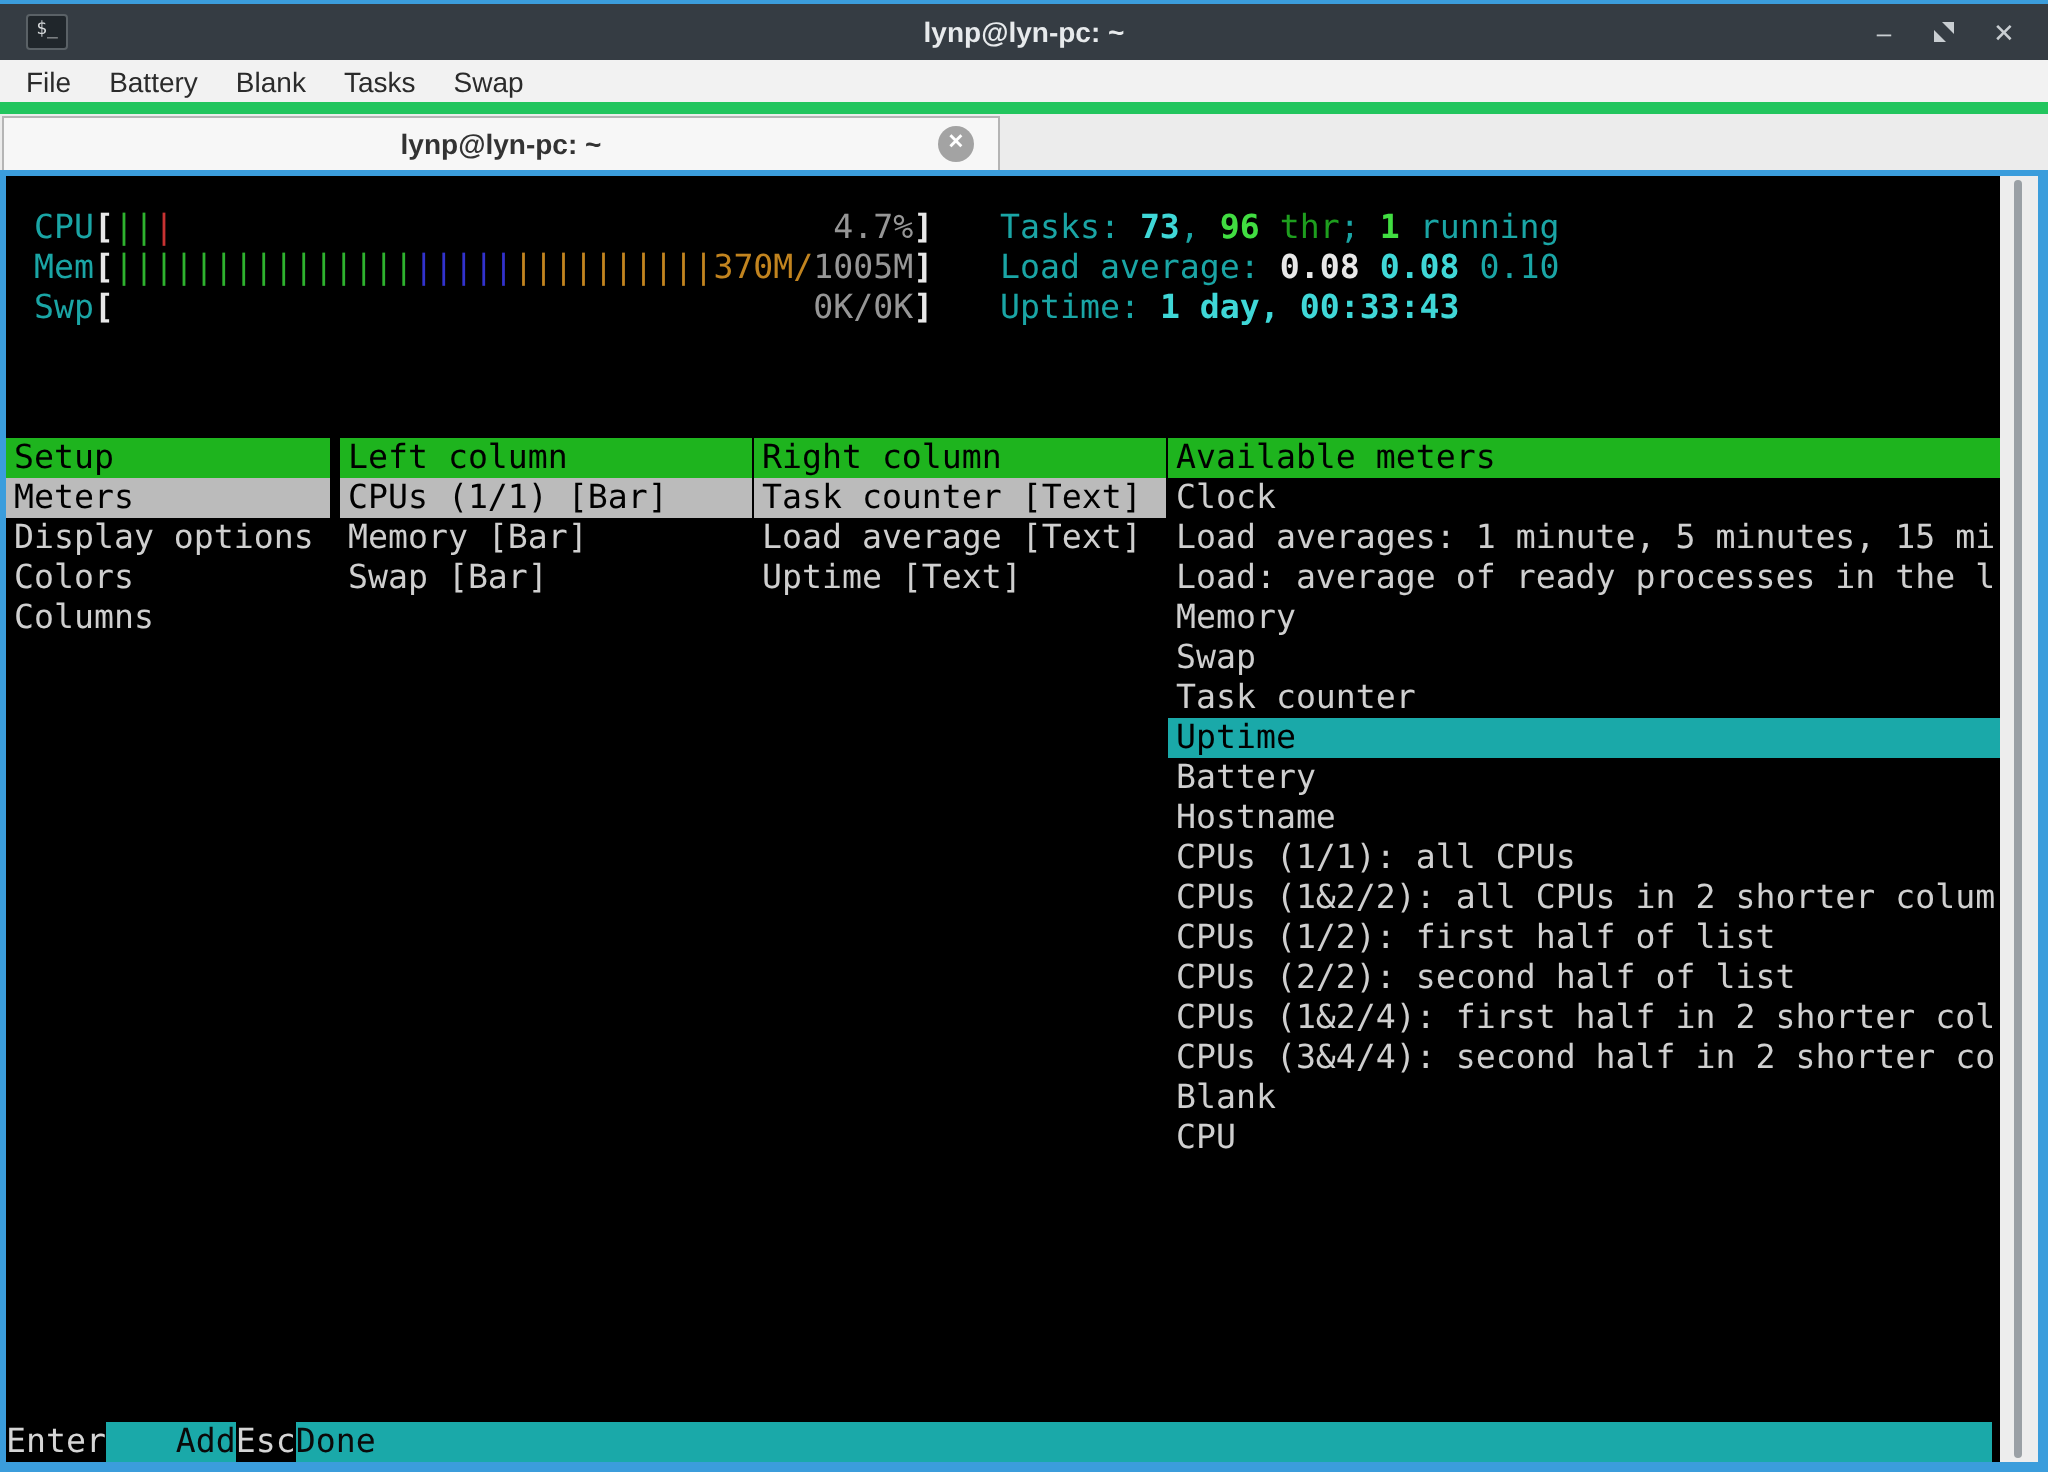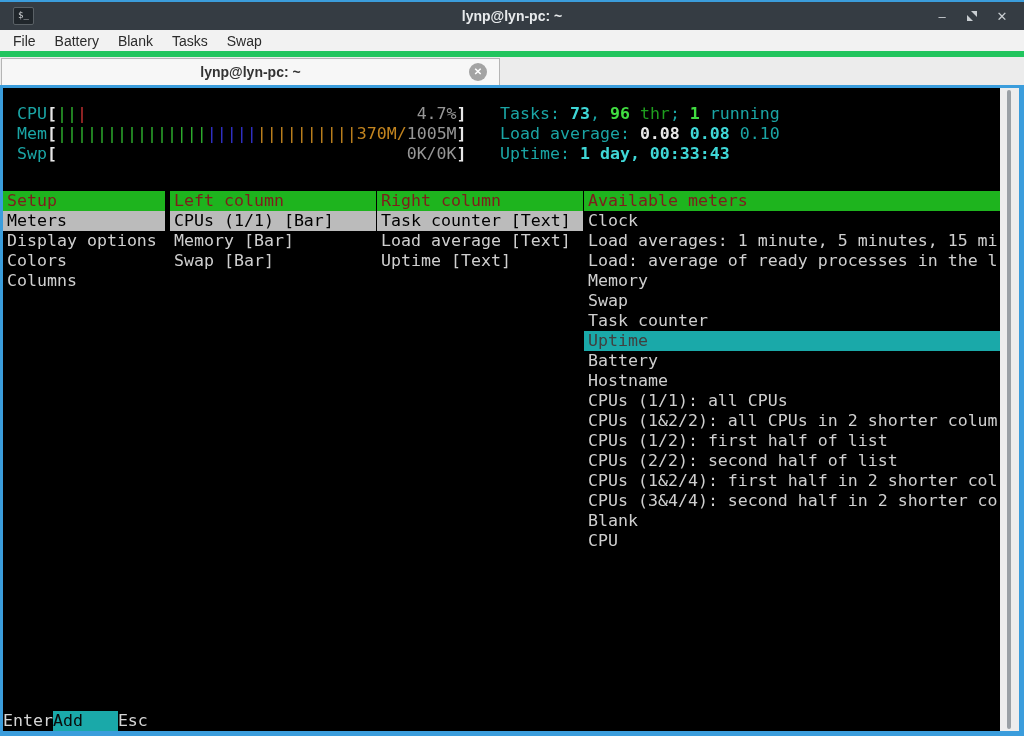--- a/index.html
+++ b/index.html
@@ -39,29 +39,29 @@
   
   .hdr-left{position:absolute;left:14px;top:16px;}
   .hdr-right{position:absolute;left:497px;top:16px;}
   .row{height:20px;}
   .bracket{color:#e8e8e8;font-weight:bold;}
   .meter-body{display:inline-flex;width:40ch;justify-content:space-between;vertical-align:bottom;}
 
   
   .panel{position:absolute;top:103px;}
   .p-row{height:20px;padding-left:4px;box-sizing:border-box;overflow:hidden;}
-  .p-head{background:var(--headerGreen);color:#7f1d1d;}
+  .p-head{background:var(--headerGreen);color:#000000;margin-top:28px;}
   .sel-gray{background:var(--selectionGray);color:#000;}
-  .sel-cyan{background:var(--cyanBg);color:#404040;}
+  .sel-cyan{background:var(--cyanBg);color:#000000;}
 
   
   .footer{position:absolute;left:0;right:4px;bottom:0;height:20px;display:flex;}
   .fkey{color:#d5d5d5;}
   .flbl{background:var(--cyanBg);color:#0a0a0a;}
-  .flbl.fixed{width:6.5ch;}
+  .flbl.fixed{width:6.5ch;text-align:right;}
   .flbl.grow{flex:1;}
 </style>
 </head>
 <body>
 
 <div class="window">
 
   <div class="titlebar">
     <div class="app-icon">$_</div>
     <div class="win-title">lynp@lyn-pc: ~</div>
@@ -90,20 +90,20 @@
       <span class="tab-title">lynp@lyn-pc: ~</span>
       <span class="tab-close">✕</span>
     </div>
   </div>
 
   <div class="term-frame">
     <div class="term" id="term">
       <div class="hdr-left" id="hdr-left"><div class="row"><span style="color: rgb(26, 165, 165);">CPU</span><span class="bracket">[</span><span class="meter-body"><span><span style="color: rgb(46, 178, 46);">||</span><span style="color: rgb(200, 50, 50);">|</span></span><span><span style="color: rgb(150, 150, 150);">4.7%</span></span></span><span class="bracket">]</span></div><div class="row"><span style="color: rgb(26, 165, 165);">Mem</span><span class="bracket">[</span><span class="meter-body"><span><span style="color: rgb(46, 178, 46);">|||||||||||||||</span><span style="color: rgb(50, 50, 204);">|||||</span><span style="color: rgb(194, 132, 31);">||||||||||</span></span><span><span style="color: rgb(194, 132, 31);">370M/</span><span style="color: rgb(150, 150, 150);">1005M</span></span></span><span class="bracket">]</span></div><div class="row"><span style="color: rgb(26, 165, 165);">Swp</span><span class="bracket">[</span><span class="meter-body"><span></span><span><span style="color: rgb(150, 150, 150);">0K/0K</span></span></span><span class="bracket">]</span></div></div>
       <div class="hdr-right" id="hdr-right"><div class="row"><span style="color: rgb(26, 165, 165);">Tasks: </span><span style="color: rgb(63, 215, 215); font-weight: bold;">73</span><span style="color: rgb(26, 165, 165);">, </span><span style="color: rgb(65, 221, 65); font-weight: bold;">96</span><span style="color: rgb(26, 165, 165);"> </span><span style="color: rgb(30, 158, 30);">thr</span><span style="color: rgb(26, 165, 165);">; </span><span style="color: rgb(65, 221, 65); font-weight: bold;">1</span><span style="color: rgb(26, 165, 165);"> running</span></div><div class="row"><span style="color: rgb(26, 165, 165);">Load average: </span><span style="color: rgb(232, 232, 232); font-weight: bold;">0.08 </span><span style="color: rgb(63, 215, 215); font-weight: bold;">0.08 </span><span style="color: rgb(26, 165, 165);">0.10</span></div><div class="row"><span style="color: rgb(26, 165, 165);">Uptime: </span><span style="color: rgb(63, 215, 215); font-weight: bold;">1 day, 00:33:43</span></div></div>
       <div id="panels"><div class="panel" style="left: 0px; width: 162px;"><div class="p-row p-head">Setup</div><div class="p-row sel-gray">Meters</div><div class="p-row">Display options</div><div class="p-row">Colors</div><div class="p-row">Columns</div></div><div class="panel" style="left: 167px; width: 206px;"><div class="p-row p-head">Left column</div><div class="p-row sel-gray">CPUs (1/1) [Bar]</div><div class="p-row">Memory [Bar]</div><div class="p-row">Swap [Bar]</div></div><div class="panel" style="left: 374px; width: 206px;"><div class="p-row p-head">Right column</div><div class="p-row sel-gray">Task counter [Text]</div><div class="p-row">Load average [Text]</div><div class="p-row">Uptime [Text]</div></div><div class="panel" style="left: 581px; width: 416px;"><div class="p-row p-head">Available meters</div><div class="p-row">Clock</div><div class="p-row">Load averages: 1 minute, 5 minutes, 15 mi</div><div class="p-row">Load: average of ready processes in the l</div><div class="p-row">Memory</div><div class="p-row">Swap</div><div class="p-row">Task counter</div><div class="p-row sel-cyan">Uptime</div><div class="p-row">Battery</div><div class="p-row">Hostname</div><div class="p-row">CPUs (1/1): all CPUs</div><div class="p-row">CPUs (1&amp;2/2): all CPUs in 2 shorter colum</div><div class="p-row">CPUs (1/2): first half of list</div><div class="p-row">CPUs (2/2): second half of list</div><div class="p-row">CPUs (1&amp;2/4): first half in 2 shorter col</div><div class="p-row">CPUs (3&amp;4/4): second half in 2 shorter co</div><div class="p-row">Blank</div><div class="p-row">CPU</div></div></div>
-      <div class="footer" id="footer"><span class="fkey">Enter</span><span class="flbl fixed">Add</span><span class="fkey">Esc</span></div>
+      <div class="footer" id="footer"><span class="fkey">Enter</span><span class="flbl fixed">Add</span><span class="fkey">Esc</span><span class="flbl grow">Done</span></div>
     </div>
     <div class="scrollbar">
       <div class="sb-thumb"></div>
     </div>
   </div>
 
 </div>
 
 </body></html>

